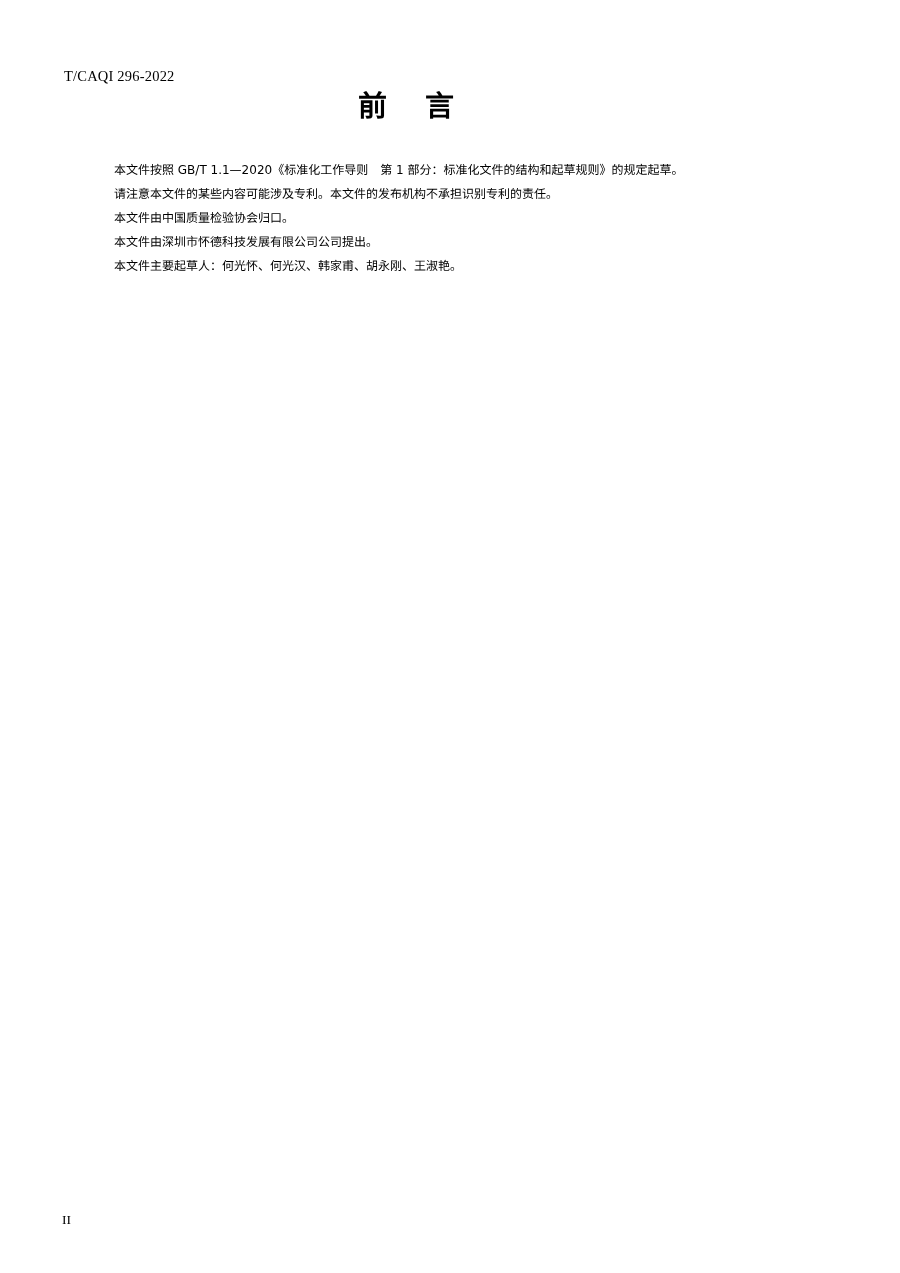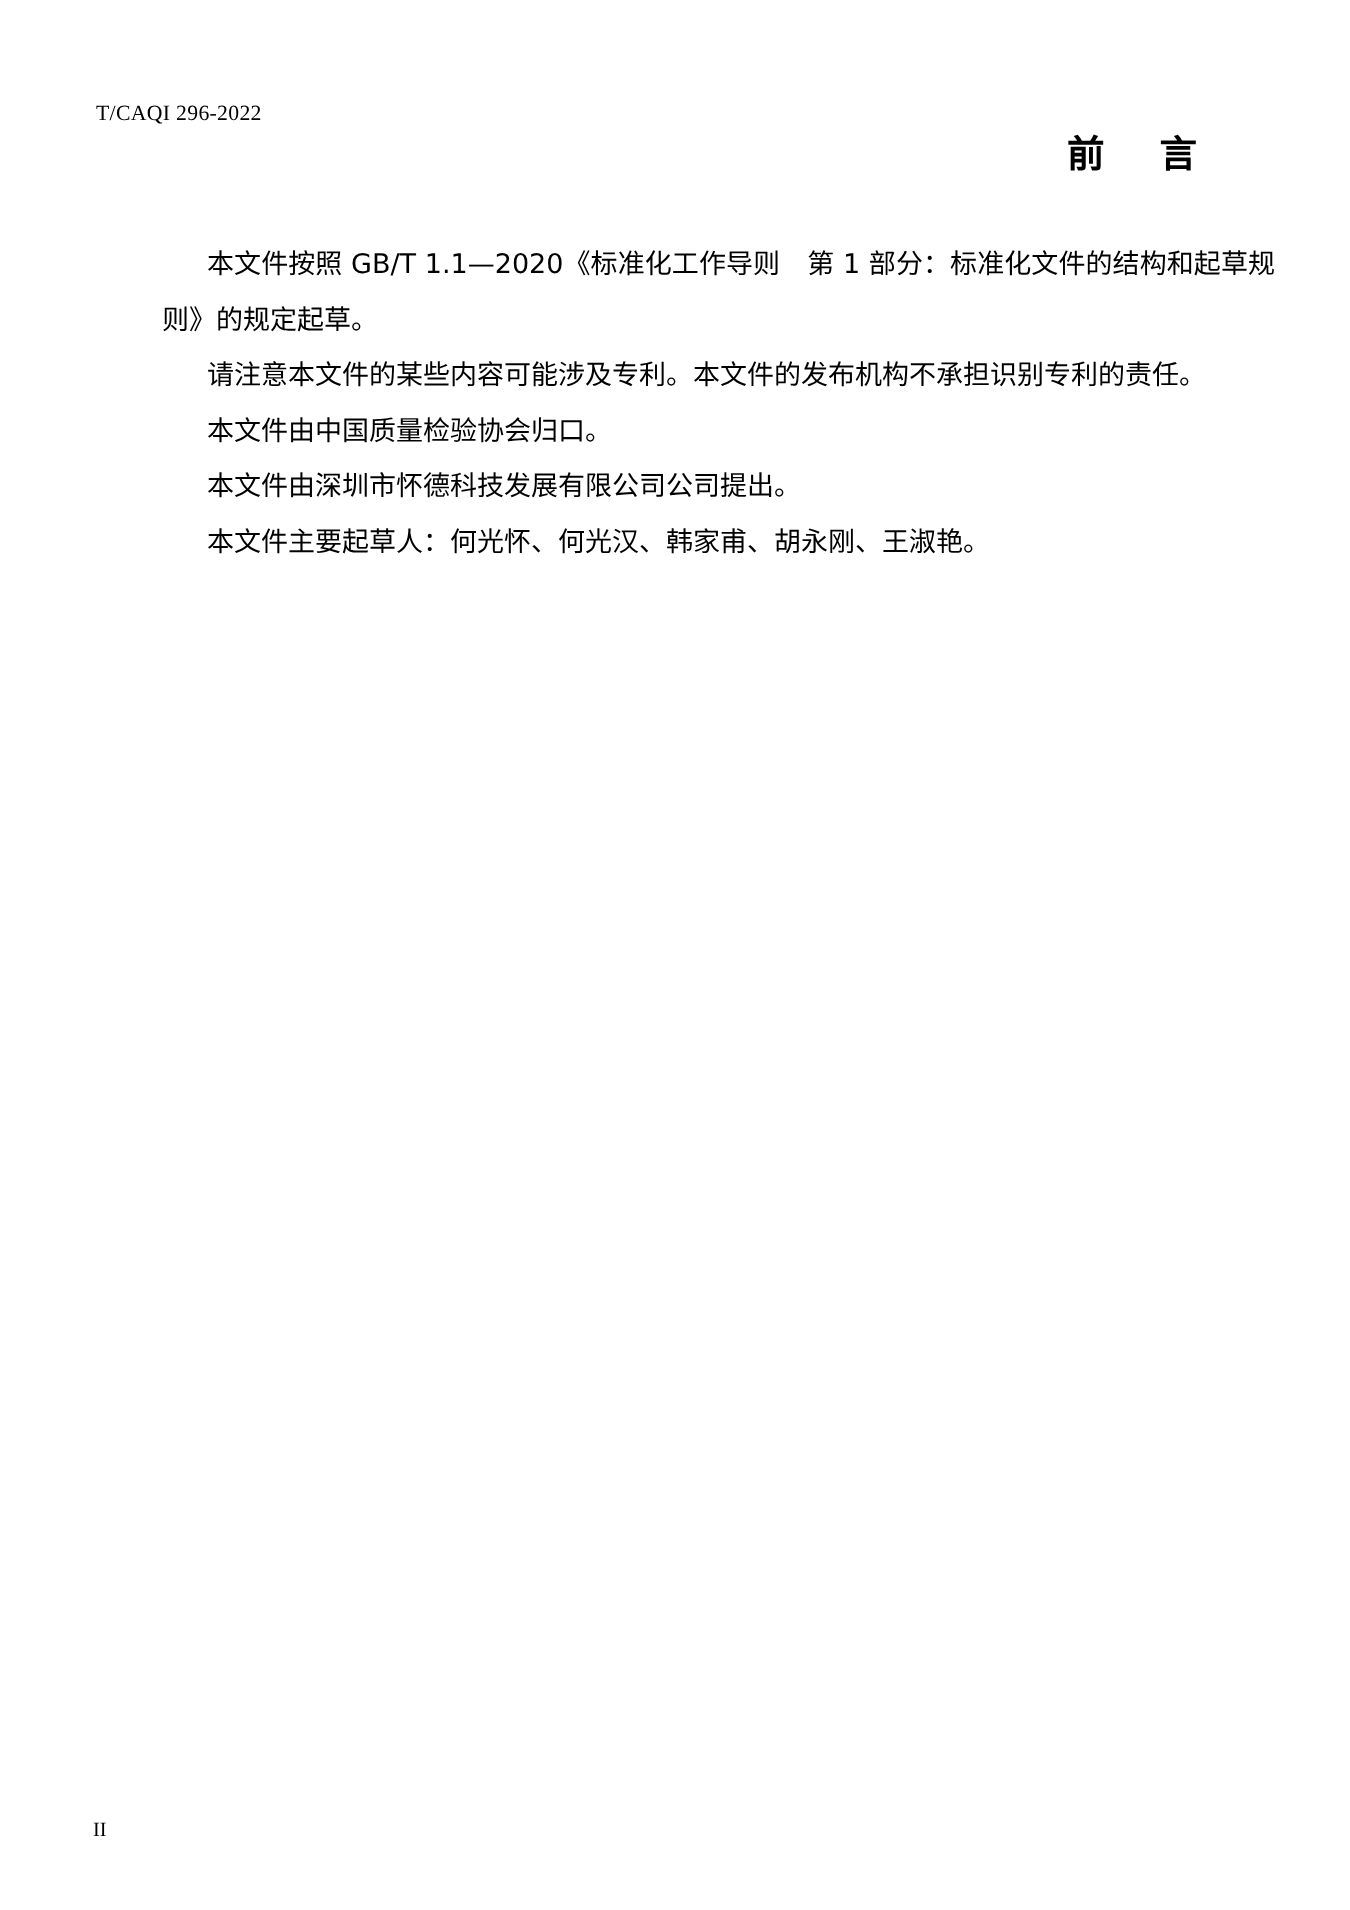--- a/index.html
+++ b/index.html
@@ -32,35 +32,35 @@
     font-family: "Liberation Serif", "DejaVu Serif", serif;
     white-space: nowrap;
     margin-top: 16px;
   }
   
   .doc-title {
     position: absolute;
     top: 82px;
     left: 0;
     width: 812px;
-    text-align: right;
-    font-size: 25px;
+    text-align: center;
+    font-size: 29px;
     font-weight: bold;
     font-family: "DejaVu Sans", "Liberation Sans", sans-serif;
     letter-spacing: 14px;
     text-indent: 14px;
   }
   
   .body-block {
     position: absolute;
     top: 158px;
-    left: 108px;
+    left: 84px;
     width: 742px;
-    font-size: 18px;
-    line-height: 37px;
+    font-size: 12px;
+    line-height: 24px;
     font-family: "DejaVu Sans", "Liberation Sans", sans-serif;
     text-align: justify;
   }
   .para {
     margin: 0;
     text-indent: 30px;
   }
   
   .page-number {
     position: absolute;

